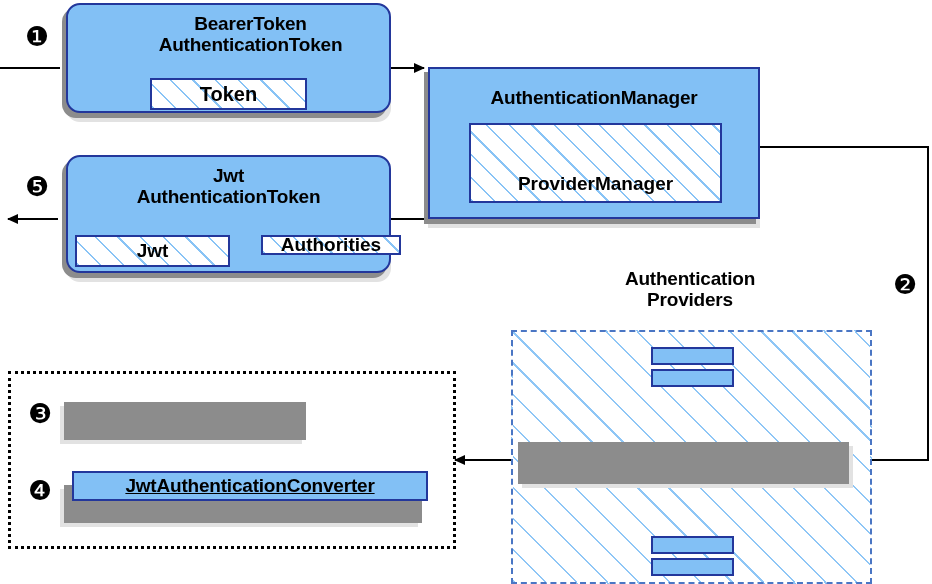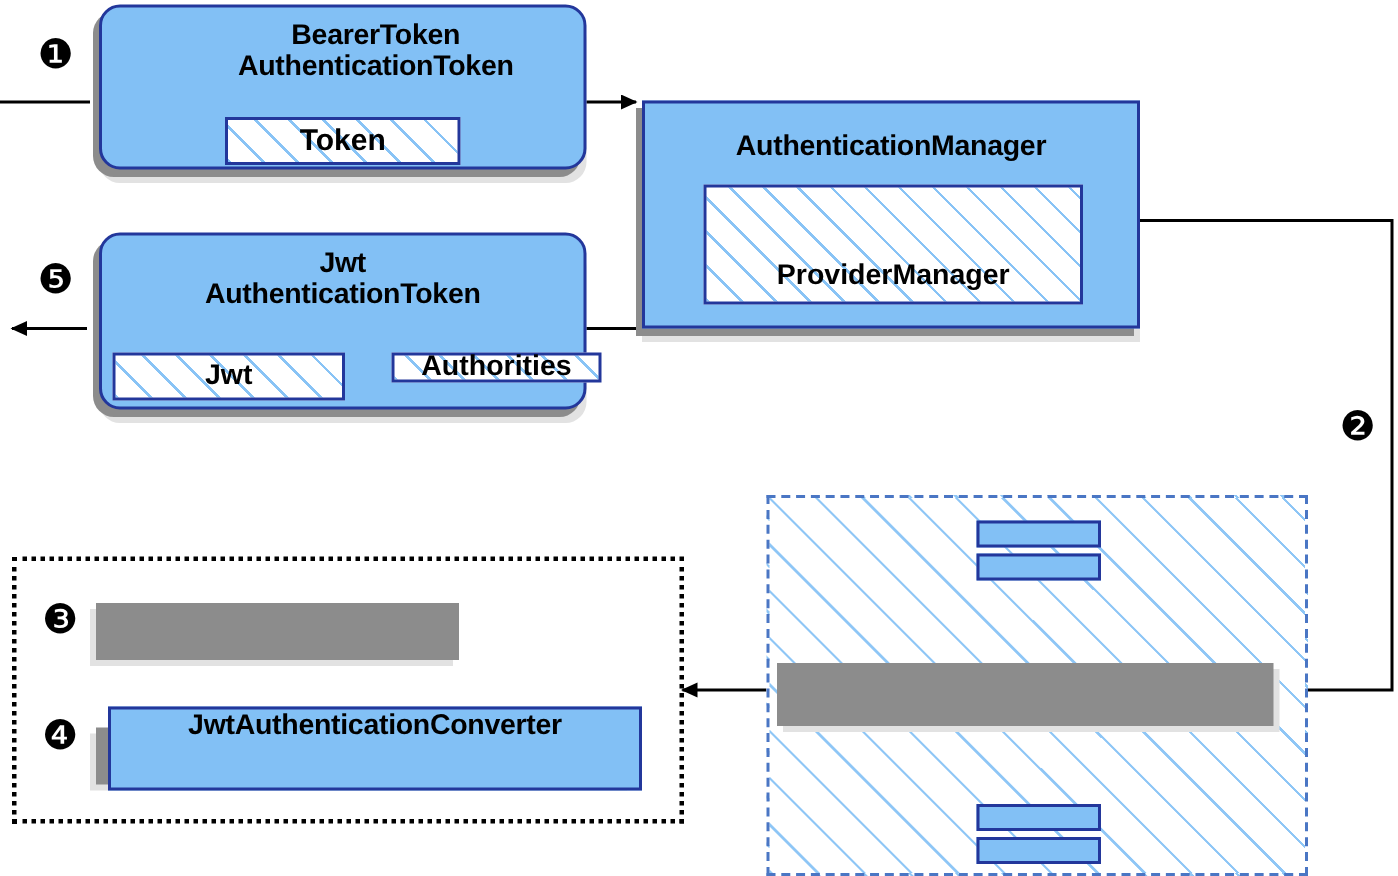--- a/index.html
+++ b/index.html
@@ -168,41 +168,43 @@
   <div class="shadow-dark" style="left:424px;top:72px;width:332px;height:152px;"></div>
 
   <div class="node blue-fill" style="left:428px;top:67px;width:332px;height:152px;">
     <div class="title-text" style="padding-top:18px;font-size:19px;">AuthenticationManager</div>
   </div>
   <div class="hatch-box" style="left:469px;top:123px;width:253px;height:80px;">
     <span style="font-size:19px;margin-top:42px;">ProviderManager</span>
   </div>
 
   <div class="title-text" style="position:absolute;left:560px;top:268px;width:260px;font-size:19px;">
+    <div>Authentication</div>
+    <div>Providers</div>
   </div>
 
   <div class="providers-box" style="left:511px;top:330px;width:361px;height:254px;"></div>
 
   <div class="mini-bar" style="left:651px;top:347px;width:83px;height:18px;"></div>
   <div class="mini-bar" style="left:651px;top:369px;width:83px;height:18px;"></div>
 
   <div class="mini-bar" style="left:651px;top:536px;width:83px;height:18px;"></div>
   <div class="mini-bar" style="left:651px;top:558px;width:83px;height:18px;"></div>
 
   <div class="shadow-light" style="left:522px;top:446px;width:331px;height:42px;"></div>
   <div class="shadow-dark" style="left:518px;top:442px;width:331px;height:42px;"></div>
 
   <div class="dotted-box" style="left:8px;top:371px;width:448px;height:178px;"></div>
 
   <div class="shadow-light" style="left:60px;top:406px;width:242px;height:38px;"></div>
   <div class="shadow-dark" style="left:64px;top:402px;width:242px;height:38px;"></div>
 
   <div class="shadow-light" style="left:60px;top:489px;width:358px;height:38px;"></div>
   <div class="shadow-dark" style="left:64px;top:485px;width:358px;height:38px;"></div>
-  <div class="node blue-fill" style="left:72px;top:471px;width:356px;height:56px;display:flex;justify-content:center;">
+  <div class="node blue-fill" style="left:72px;top:471px;width:356px;height:30px;display:flex;align-items:center;justify-content:center;text-decoration:underline;">
     <span class="title-text" style="font-size:19px;">JwtAuthenticationConverter</span>
   </div>
 
   <div class="badge" style="left:25px;top:23px;">❶</div>
   <div class="badge" style="left:893px;top:271px;">❷</div>
   <div class="badge" style="left:28px;top:400px;">❸</div>
   <div class="badge" style="left:28px;top:477px;">❹</div>
   <div class="badge" style="left:25px;top:173px;">❺</div>
 
 </div>

